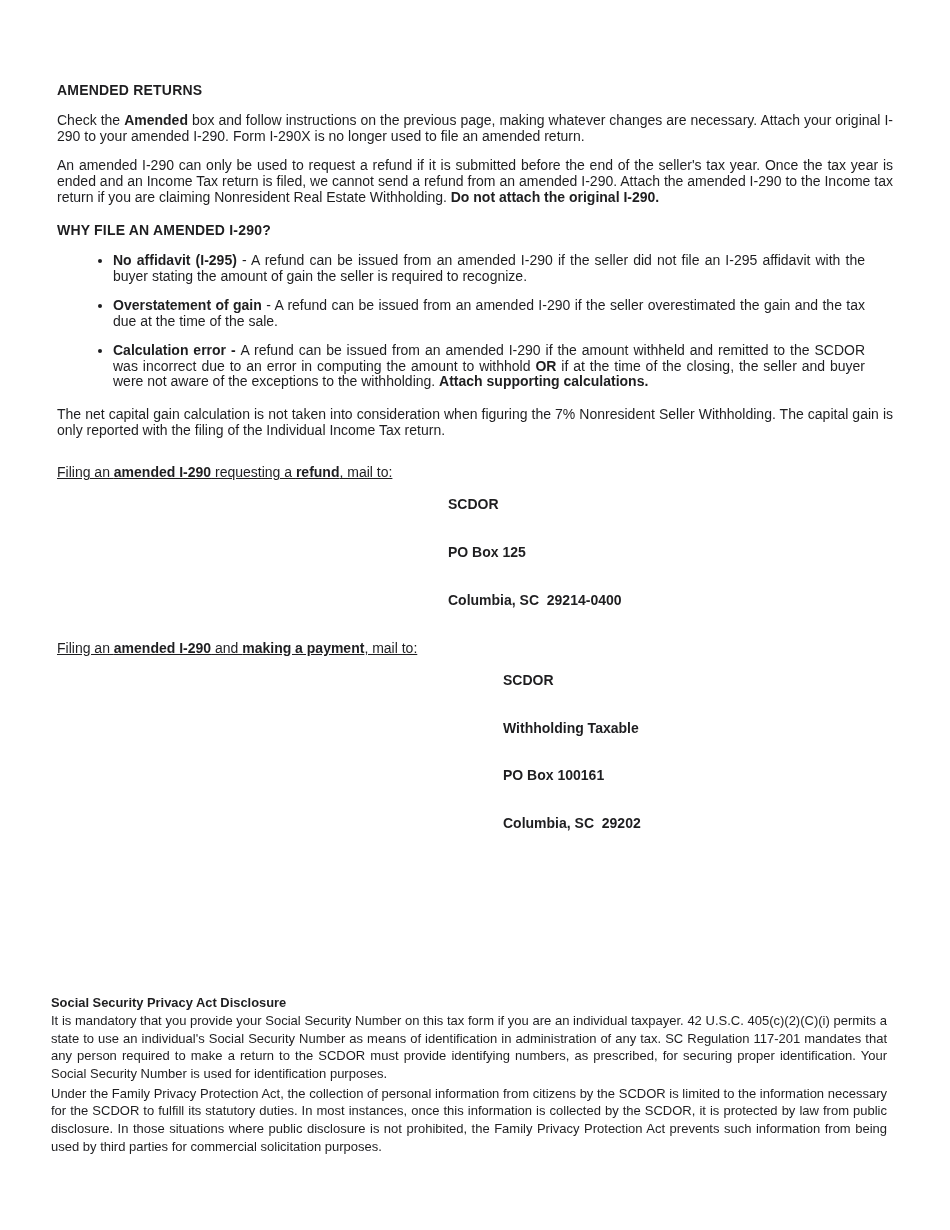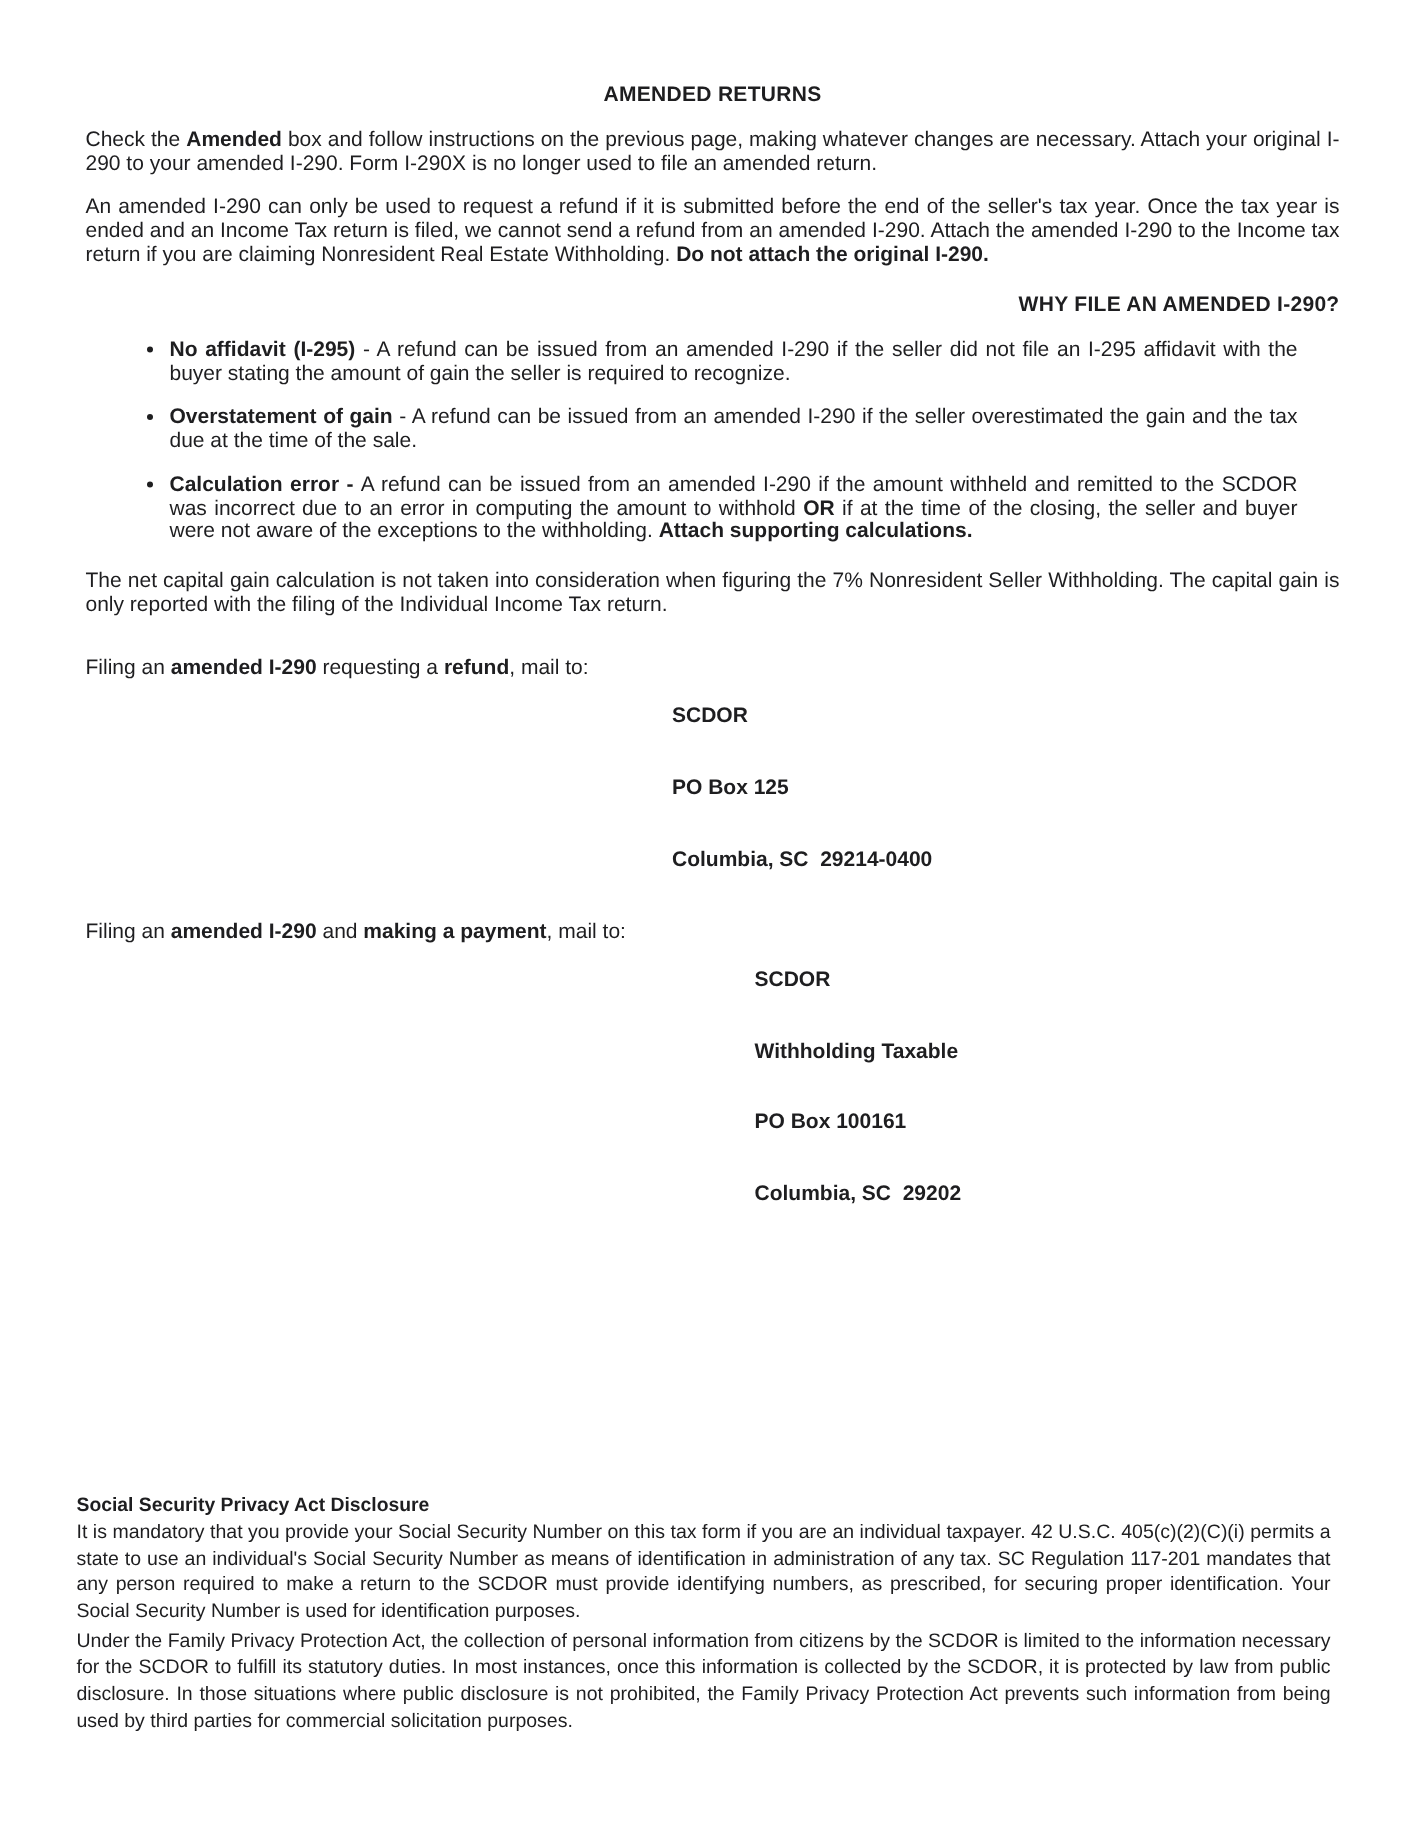--- a/index.html
+++ b/index.html
@@ -14,27 +14,28 @@
     position: relative;
     width: 950px;
     height: 1230px;
     padding: 54px 57px 0 57px;
     overflow: hidden;
     background: #ffffff;
   }
   .title {
     font-size: 14px;
     font-weight: bold;
-    text-align: center;
+    text-align: left;
     letter-spacing: 0.2px;
+    margin-top: 28px;
   }
   .subtitle {
     font-size: 14px;
     font-weight: bold;
-    text-align: right;
+    text-align: left;
     margin-top: 16px;
     letter-spacing: 0.2px;
   }
   .para {
     font-size: 14px;
     line-height: 1.14;
     text-align: justify;
     margin-top: 13px;
   }
   .para.intro { margin-top: 15px; }
@@ -53,21 +54,21 @@
   }
   .bullet:first-child { margin-top: 0; }
   .mail-row {
     display: flex;
     align-items: flex-start;
     font-size: 14px;
     line-height: 1.14;
     margin-top: 26px;
   }
   .mail-row.second { margin-top: 0; }
-  .mail-lead { flex-shrink: 0; }
+  .mail-lead { flex-shrink: 0; text-decoration: underline; }
   .mail-row.first .mail-lead { width: 391px; }
   .mail-row.second .mail-lead { width: 446px; }
   .mail-address {
     font-weight: bold;
     white-space: pre-wrap;
   }
   .disclosures {
     position: absolute;
     top: 995px;
     left: 51px;

